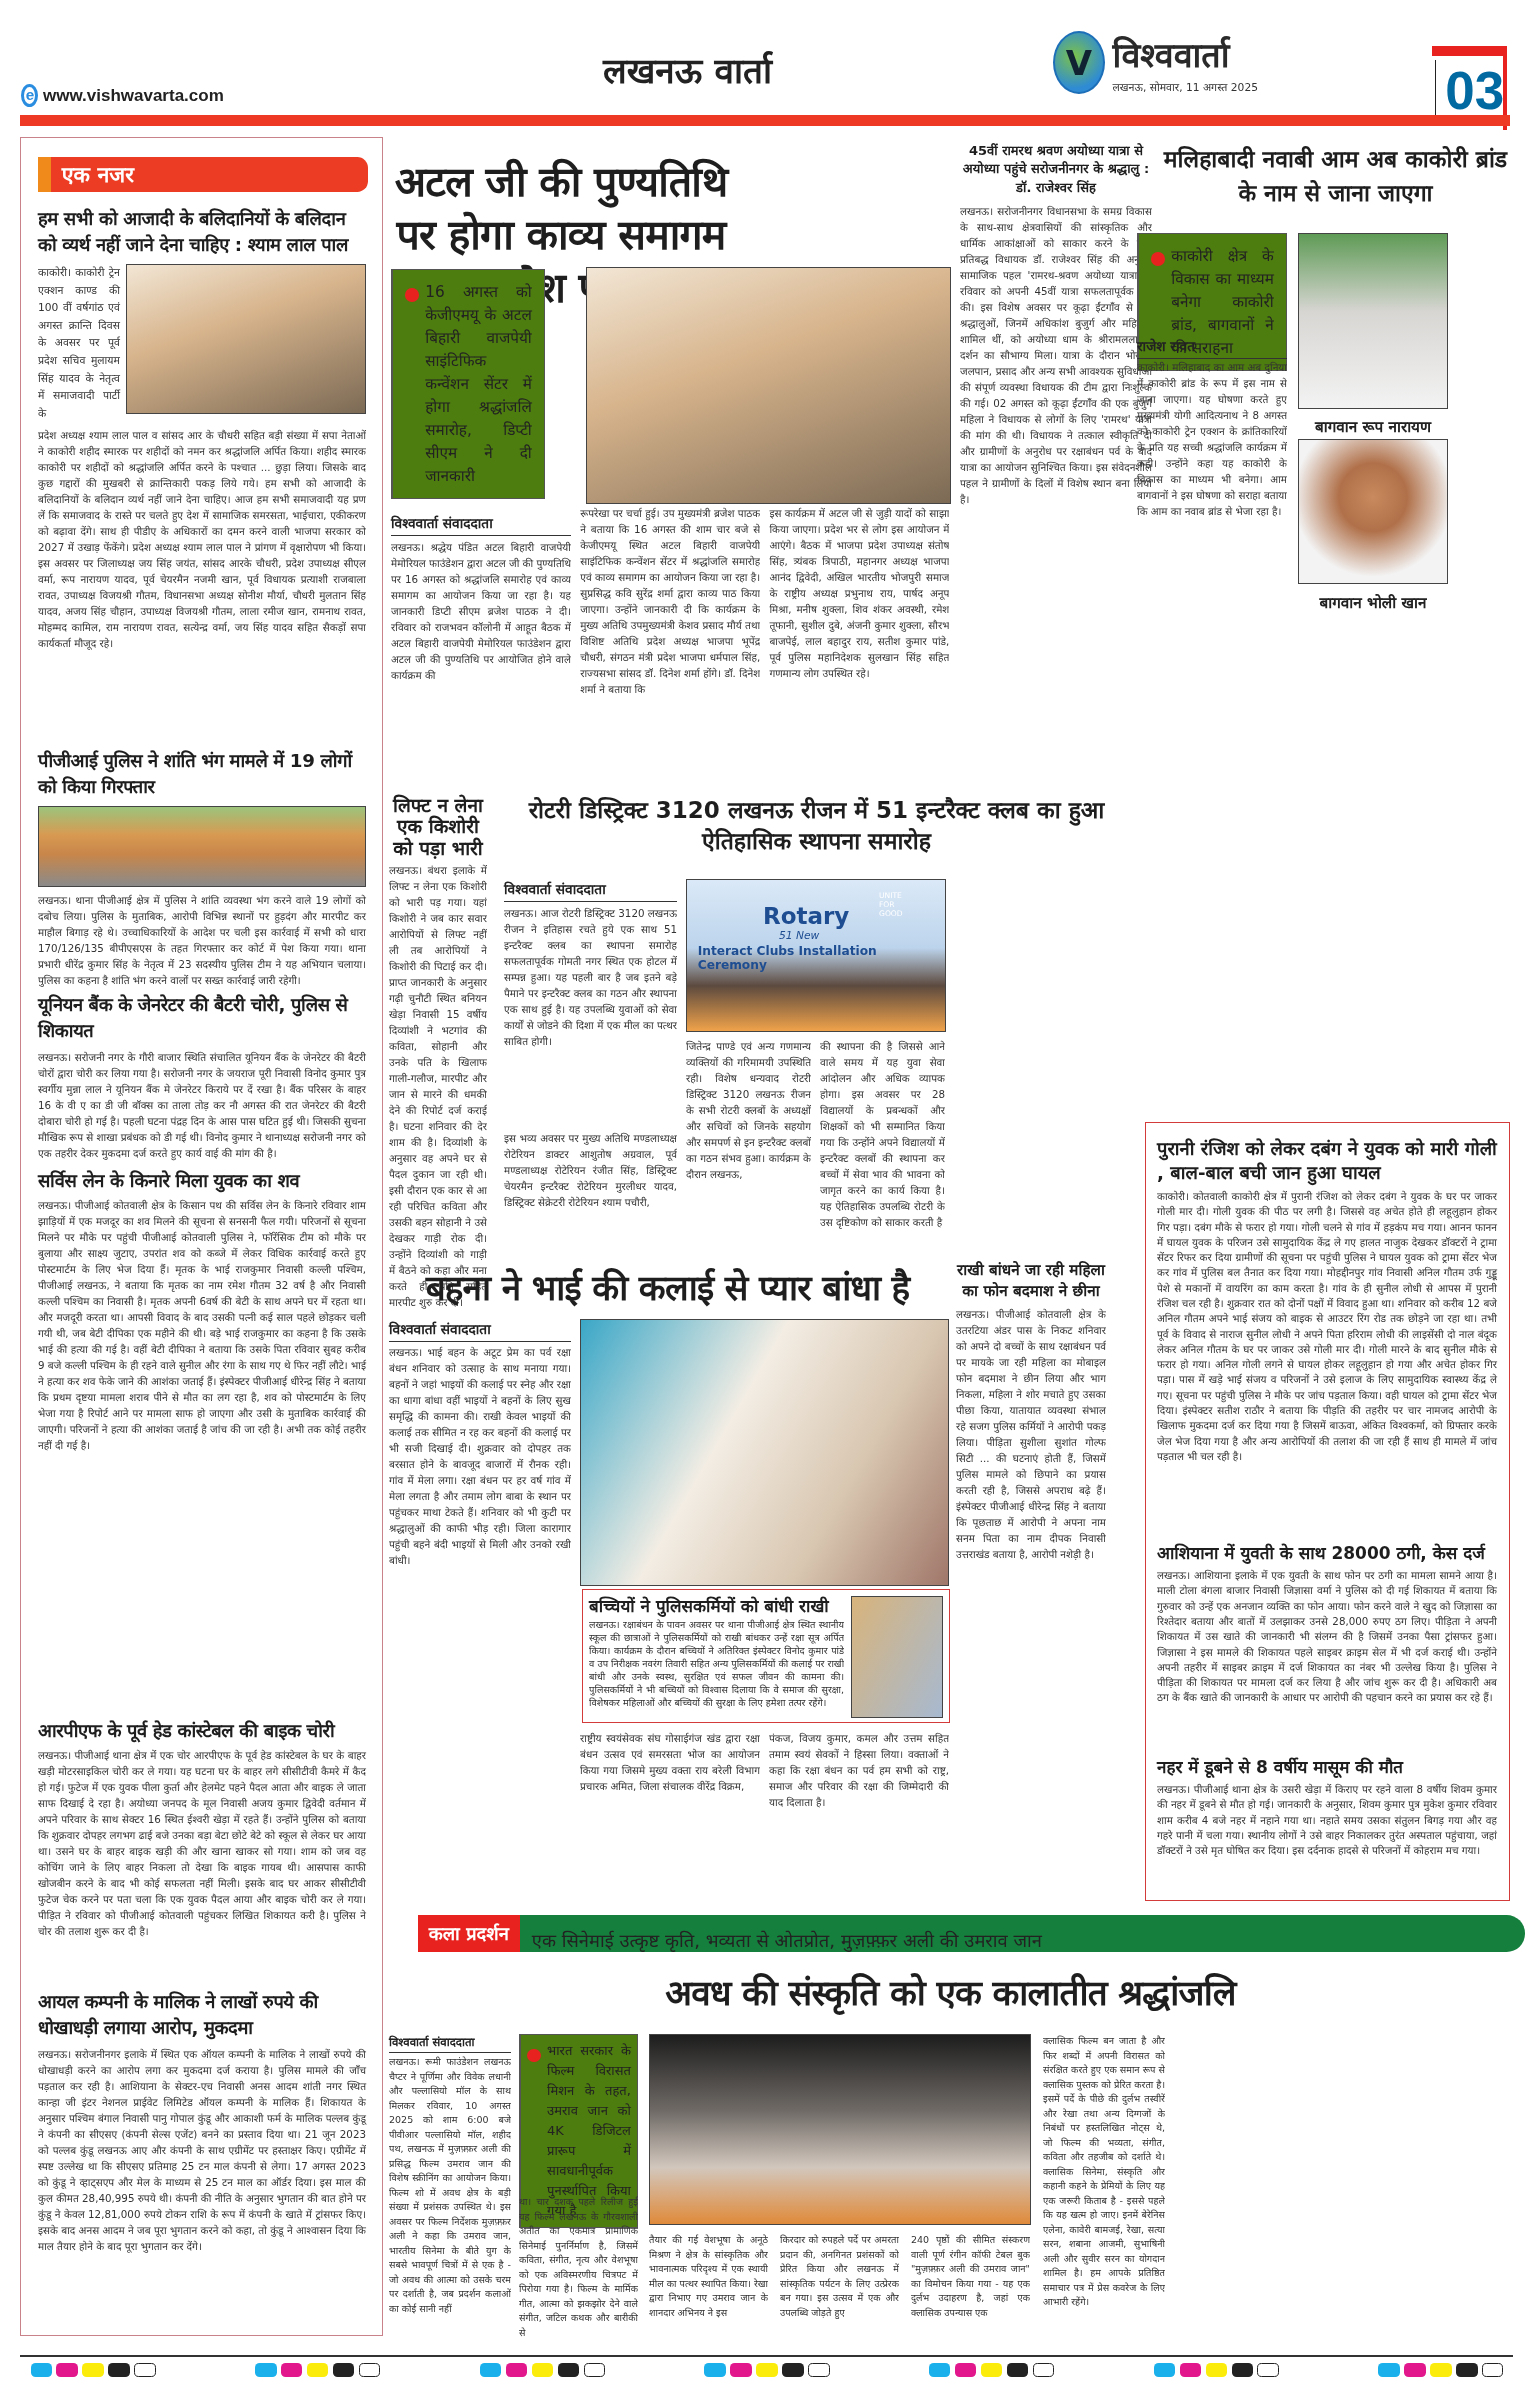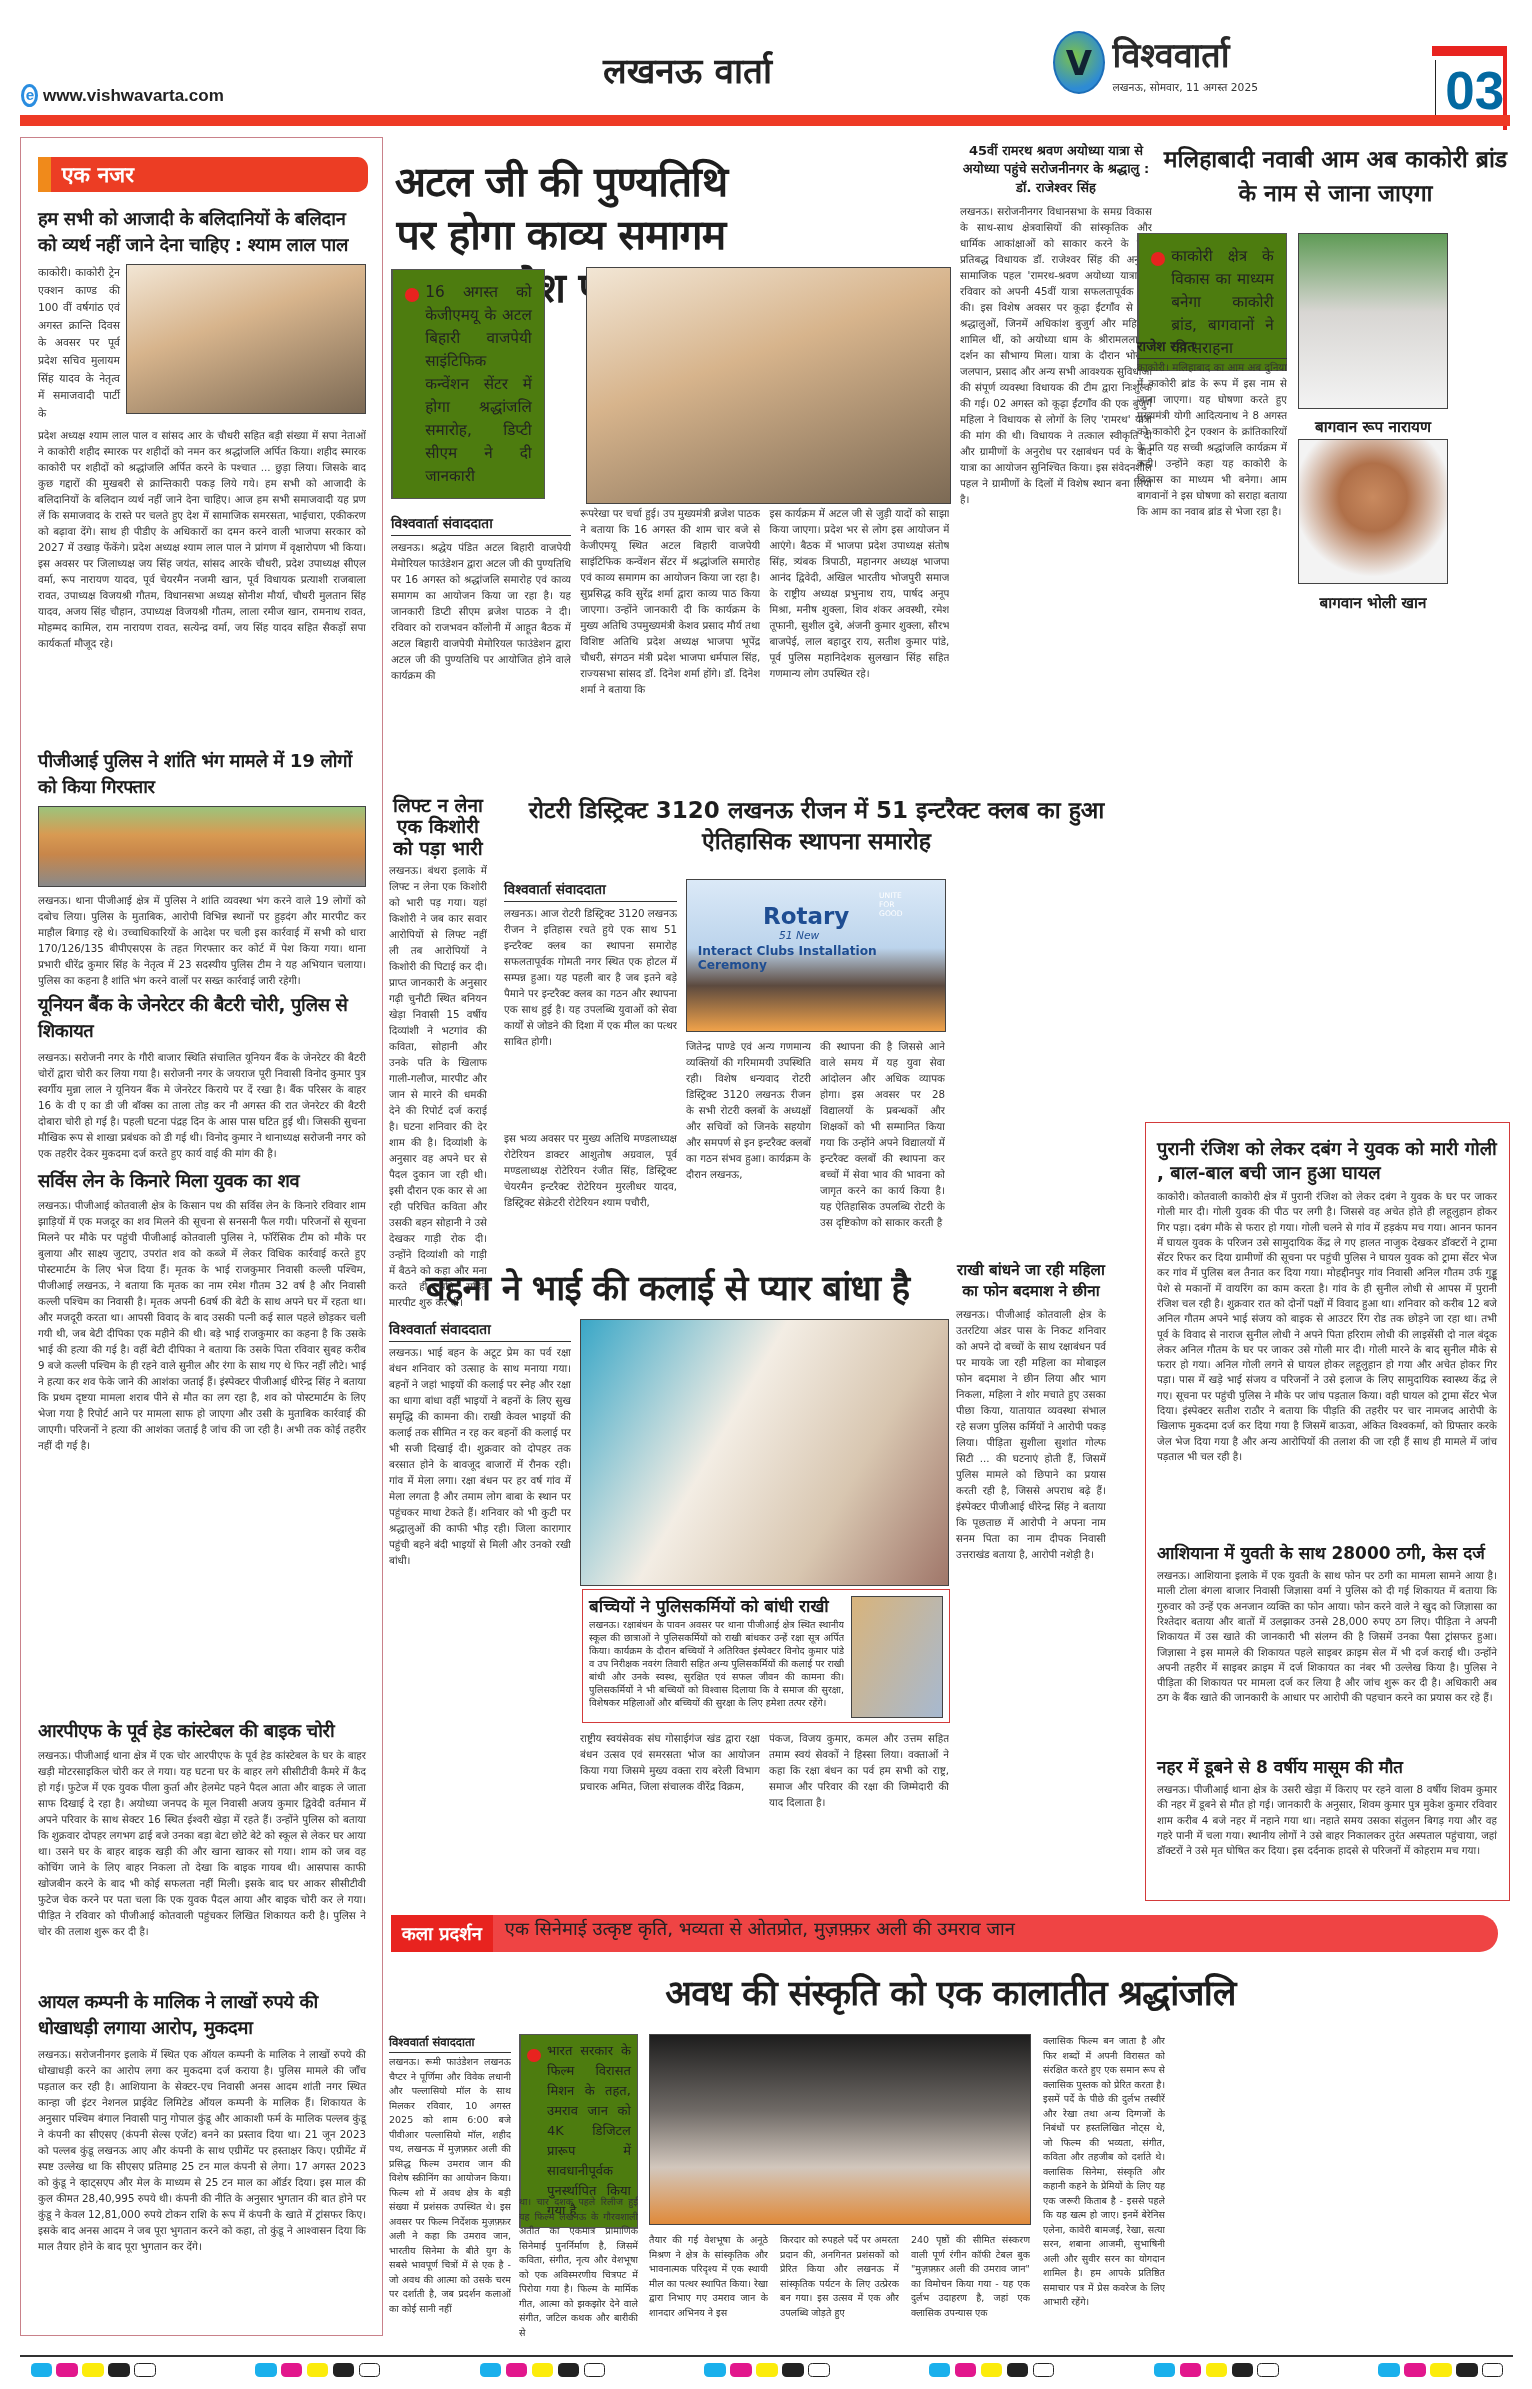--- a/index.html
+++ b/index.html
@@ -28,21 +28,21 @@
 .photo.film{background:linear-gradient(180deg,#1d1d1d 0%,#6f6a66 40%,#d2c7bd 70%,#e08a3a 100%)}
 .photo.man1{background:linear-gradient(180deg,#5f9b56 0%,#d8d6d3 45%,#f3f3f3 100%)}
 .photo.man2{background:radial-gradient(circle at 50% 40%,#c98a5f 0%,#b07049 30%,#f3f3f3 70%)}
 .photo.cop{background:linear-gradient(120deg,#d8b47c,#a7b9d0)}
 .sep-line{height:1.5px;background:#333}
 .bullet-box{background:#4d7c0f;border:1.5px solid #555;border-left-width:2.3px;padding:10.7px 12.2px;font-size:17px;line-height:26px;font-family:"DejaVu Sans",sans-serif;color:#222}
 .bullet-box p{padding-left:20px;position:relative;text-align:justify}
 .bullet-box p:before{content:"";position:absolute;left:0;top:7.6px;width:13.7px;height:13.7px;border-radius:50%;background:#e8231f}
 .byline{font-size:13.7px;font-weight:bold;border-bottom:1.5px solid #333;padding-bottom:3.1px;color:#222}
 .redbox{border:1.5px solid #d33a3a}
-.kala{left:391px;top:1915px;width:1107px;height:37px;background:#ef4444;border-radius:0 18.3px 18.3px 0;display:flex;align-items:flex-start}
+.kala{left:418px;top:1915px;width:1107px;height:37px;background:#15803d;border-radius:0 18.3px 18.3px 0;display:flex;align-items:flex-end}
 .kala .tag{background:#e8231f;color:#fff;font-size:18.3px;font-weight:bold;padding:0 10.7px;height:37px;line-height:37px}
 .kala .sub{font-size:18.3px;color:#222;padding-left:12.2px}
 .regmarks{display:flex;gap:4.6px;align-items:center}
 .regmarks span{width:21.4px;height:13.7px;border-radius:4.6px;display:inline-block}
 .c{background:#1ab0ec}.m{background:#e2178c}.y{background:#fcec0b}.k{background:#222}.g{border:1.5px solid #222;background:#fff}
 .caption{font-size:15.3px;font-weight:bold;text-align:center;color:#222}
 </style>
 </head>
 <body>
 

